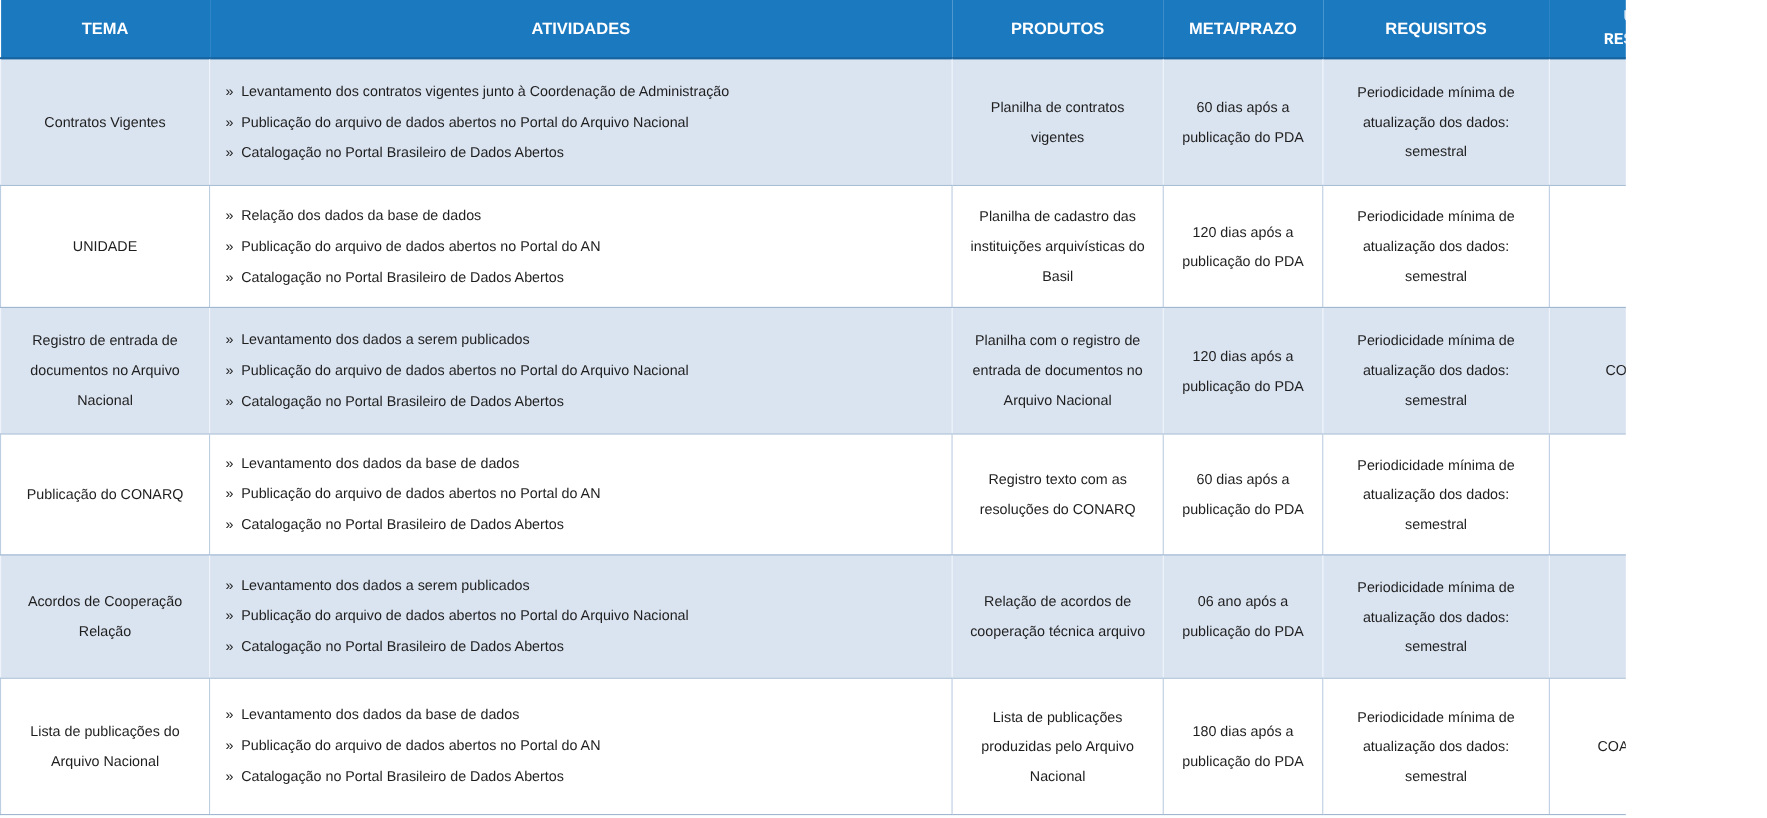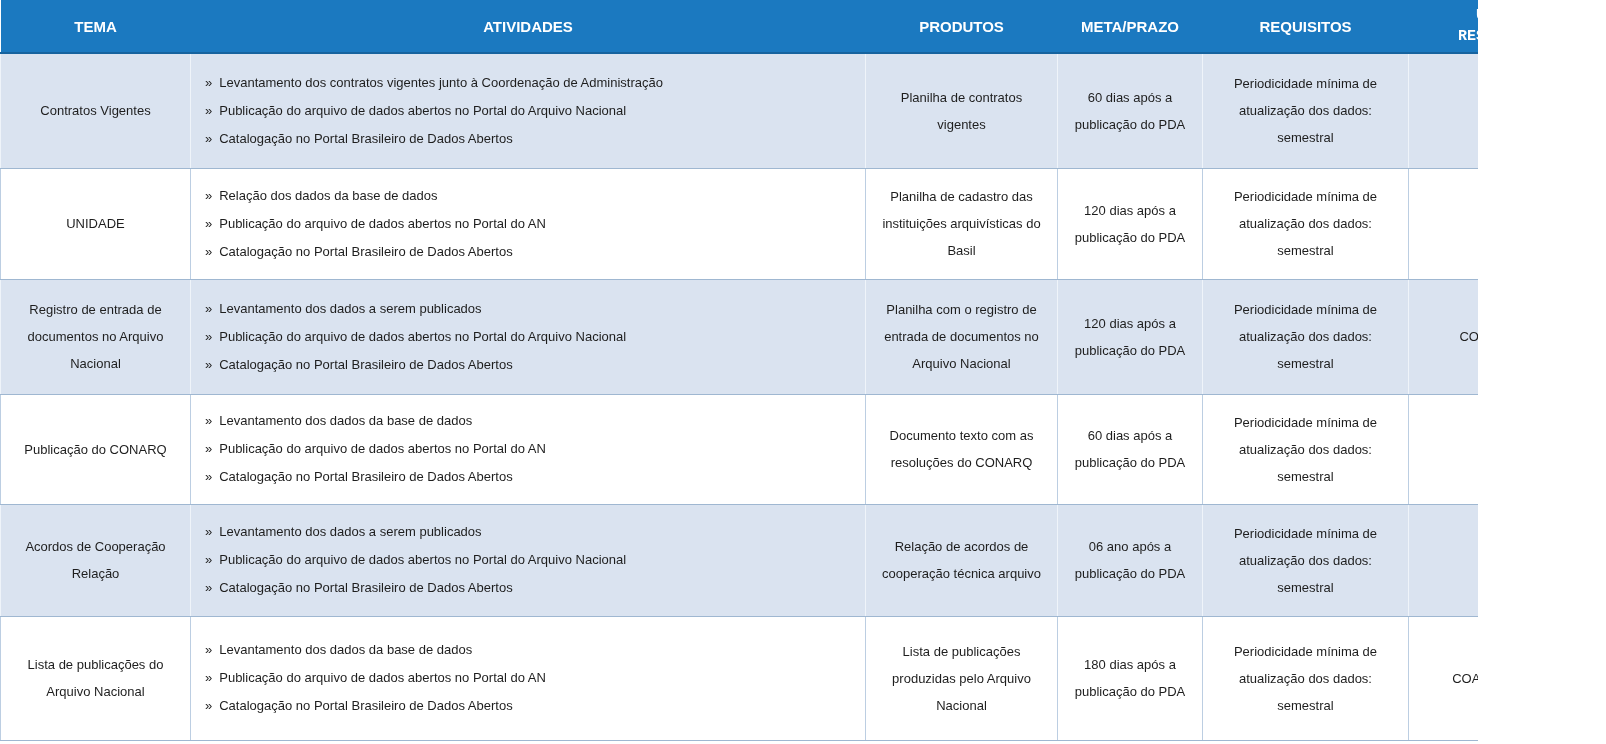--- a/index.html
+++ b/index.html
@@ -141,21 +141,21 @@
     <td class="c-req">Periodicidade mínima de atualização dos dados: semestral</td>
     <td class="c-unid">COGED / COAD</td>
   </tr>
         <tr>
     <td class="c-tema">Publicação do CONARQ</td>
     <td class="c-ativ">
             <div class="activity-line"><span class="bullet">»</span><span>Levantamento dos dados da base de dados</span></div>
             <div class="activity-line"><span class="bullet">»</span><span>Publicação do arquivo de dados abertos no Portal do AN</span></div>
             <div class="activity-line"><span class="bullet">»</span><span>Catalogação no Portal Brasileiro de Dados Abertos</span></div>
           </td>
-    <td class="c-prod">Documento texto com as resoluções do CONARQ</td>
+    <td class="c-prod">Registro texto com as resoluções do CONARQ</td>
     <td class="c-meta">60 dias após a publicação do PDA</td>
     <td class="c-req">Periodicidade mínima de atualização dos dados: semestral</td>
     <td class="c-unid">CONARQ</td>
   </tr>
         <tr>
     <td class="c-tema">Acordos de Cooperação Relação</td>
     <td class="c-ativ">
             <div class="activity-line"><span class="bullet">»</span><span>Levantamento dos dados a serem publicados</span></div>
             <div class="activity-line"><span class="bullet">»</span><span>Publicação do arquivo de dados abertos no Portal do Arquivo Nacional</span></div>
             <div class="activity-line"><span class="bullet">»</span><span>Catalogação no Portal Brasileiro de Dados Abertos</span></div>

